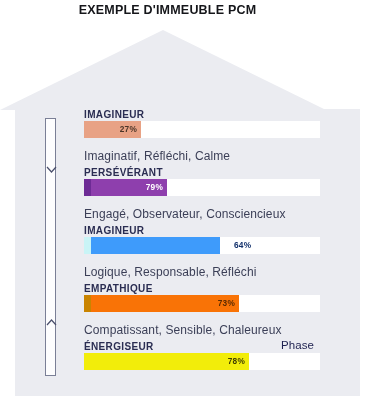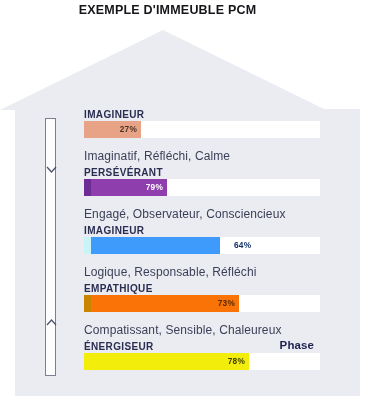--- a/index.html
+++ b/index.html
@@ -102,21 +102,21 @@
     font-weight: bold;
     letter-spacing: 0.35px;
     color: #2a2d52;
     line-height: 13px;
   }
   .row-side-label {
     position: absolute;
     right: -14px;
     top: -1px;
     font-size: 11.5px;
-    font-weight: bold;
+    font-weight: normal;
     color: #1e2150;
     letter-spacing: 0.1px;
   }
   .bar-track {
     position: relative;
     width: 236px;
     height: 17px;
     background: #ffffff;
     overflow: hidden;
   }

